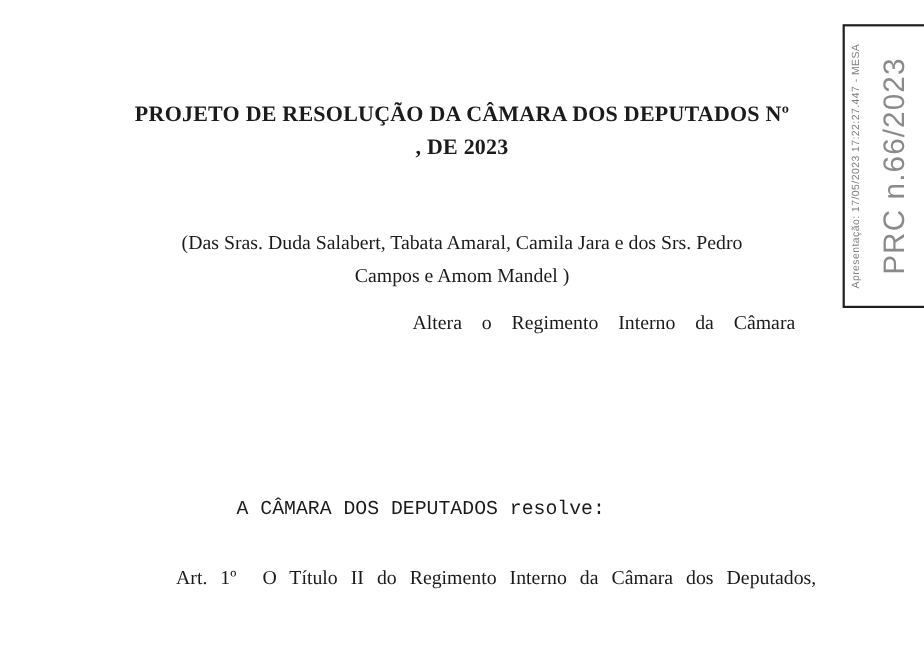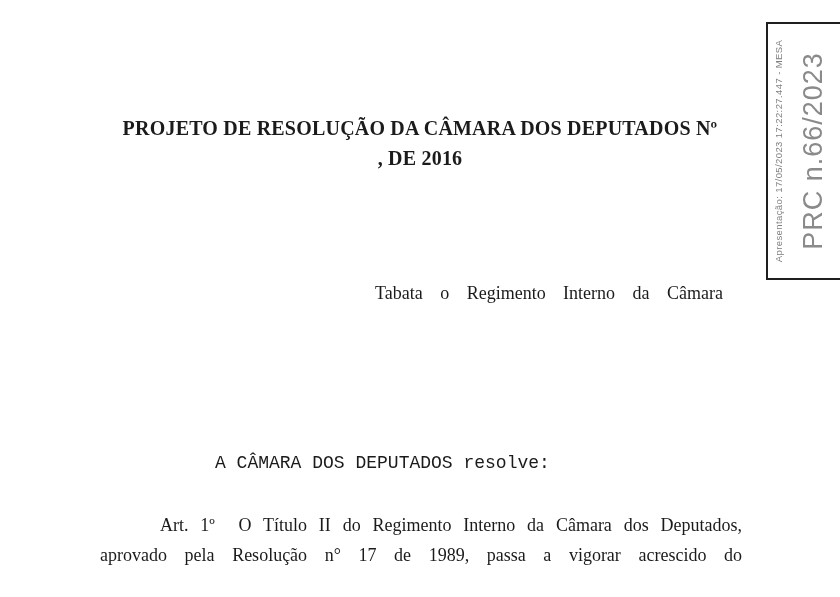--- a/index.html
+++ b/index.html
@@ -20,21 +20,20 @@
   
   .doc-title {
     position: absolute;
     left: 0; right: 0;
     top: 89px;
     text-align: center;
     font-weight: bold;
     font-size: 20px;
     line-height: 30px;
     letter-spacing: 0.2px;
-    margin-top: 24px;
   }
   .authors {
     position: absolute;
     left: 0; right: 0;
     top: 206px;
     text-align: center;
     font-size: 18px;
     line-height: 29.5px;
   }
   .ementa {
@@ -103,33 +102,36 @@
     color: #7f7f7f;
   }
 </style>
 </head>
 <body>
 
 <div class="page">
 
   <div class="doc-title">
     <div>PROJETO DE RESOLUÇÃO DA CÂMARA DOS DEPUTADOS Nº</div>
-    <div>, DE 2016</div>
+    <div>, DE 2023</div>
   </div>
 
+  <div class="authors">
+    <div>(Das Sras. Duda Salabert, Tabata Amaral, Camila Jara e dos Srs. Pedro</div>
+    <div>Campos e Amom Mandel )</div>
+  </div>
 
   <div class="ementa">
-    <div class="just">Tabata o Regimento Interno da Câmara</div>
+    <div class="just">Altera o Regimento Interno da Câmara</div>
   </div>
 
   <div class="resolve-line">A CÂMARA DOS DEPUTADOS resolve:</div>
 
   <div class="article">
     <div class="just indent-first">Art. 1º&nbsp; O Título II do Regimento Interno da Câmara dos Deputados,</div>
-    <div class="just">aprovado pela Resolução n° 17 de 1989, passa a vigorar acrescido do</div>
   </div>
 
   <div class="stamp-box">
     <div class="stamp-presentation">Apresentação: 17/05/2023 17:22:27.447 - MESA</div>
     <div class="stamp-number">PRC n.66/2023</div>
   </div>
 
 </div>
 
 </body></html>

